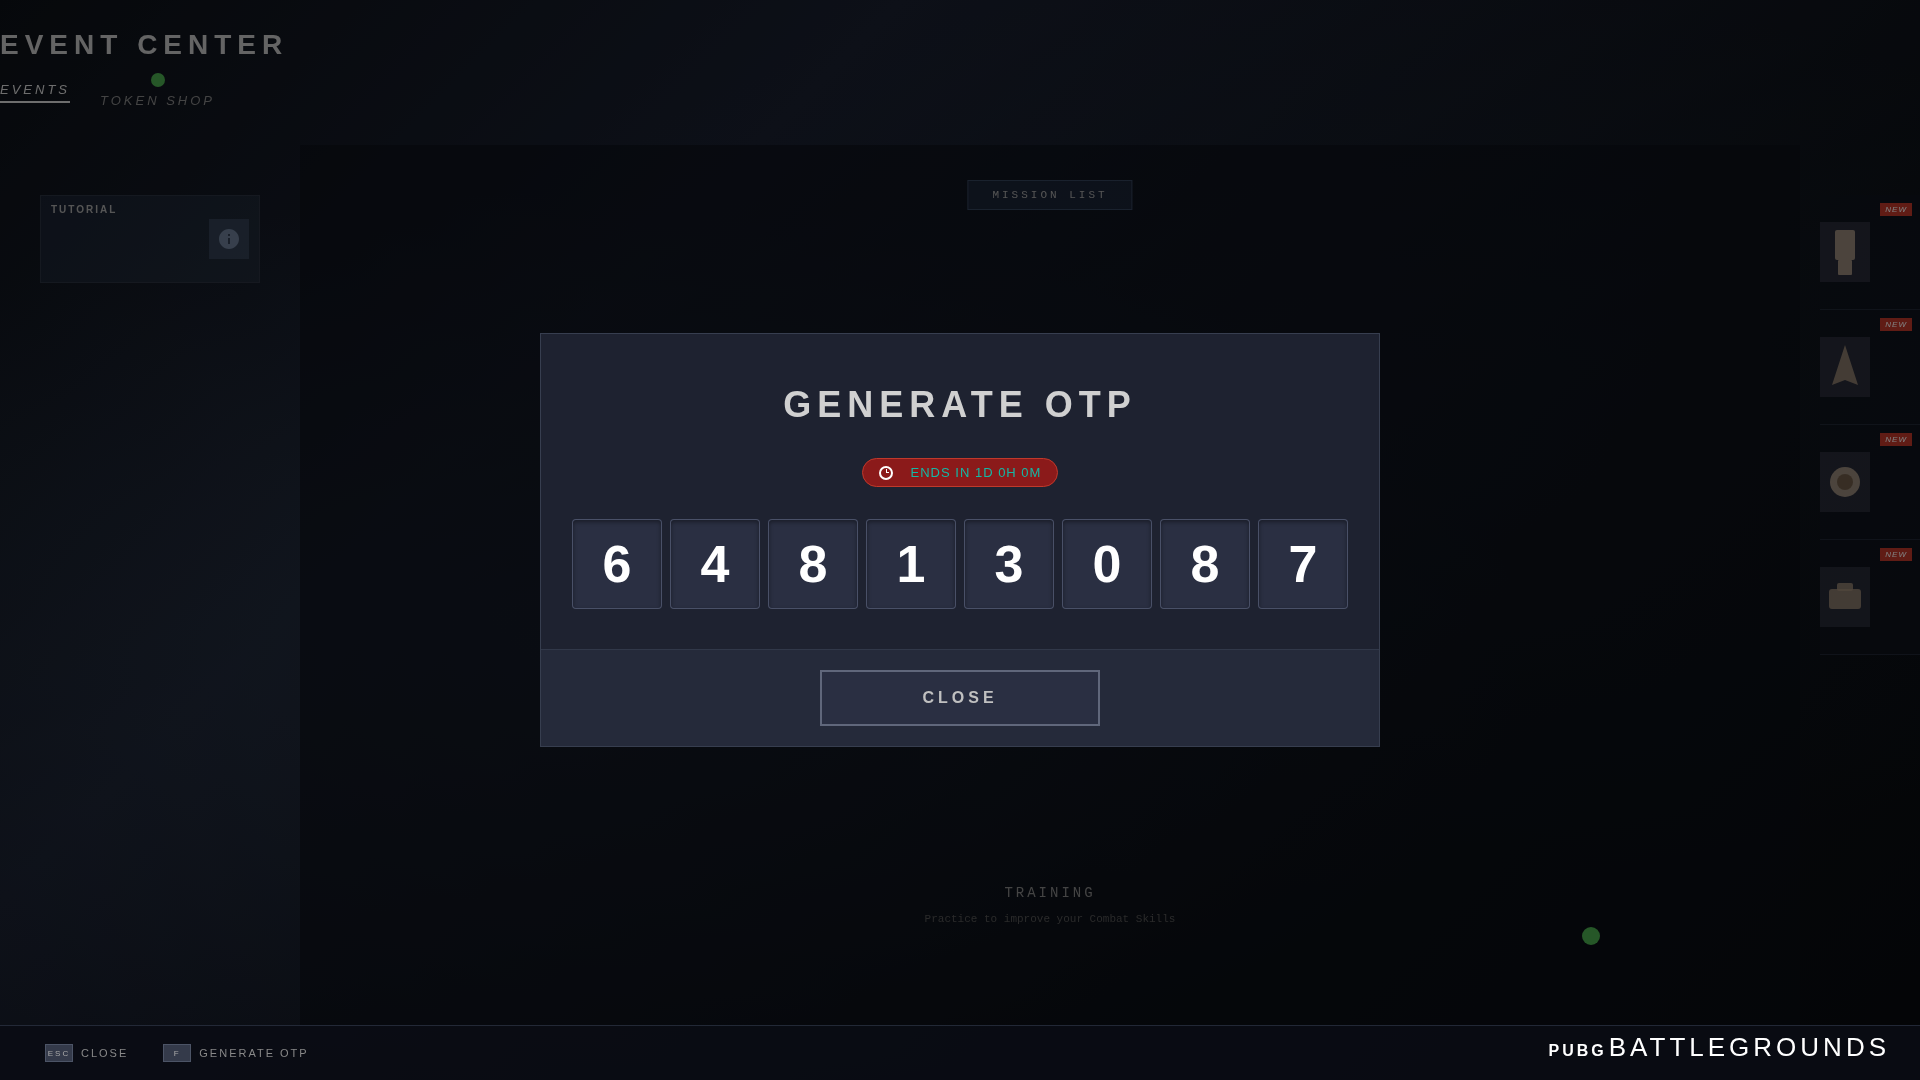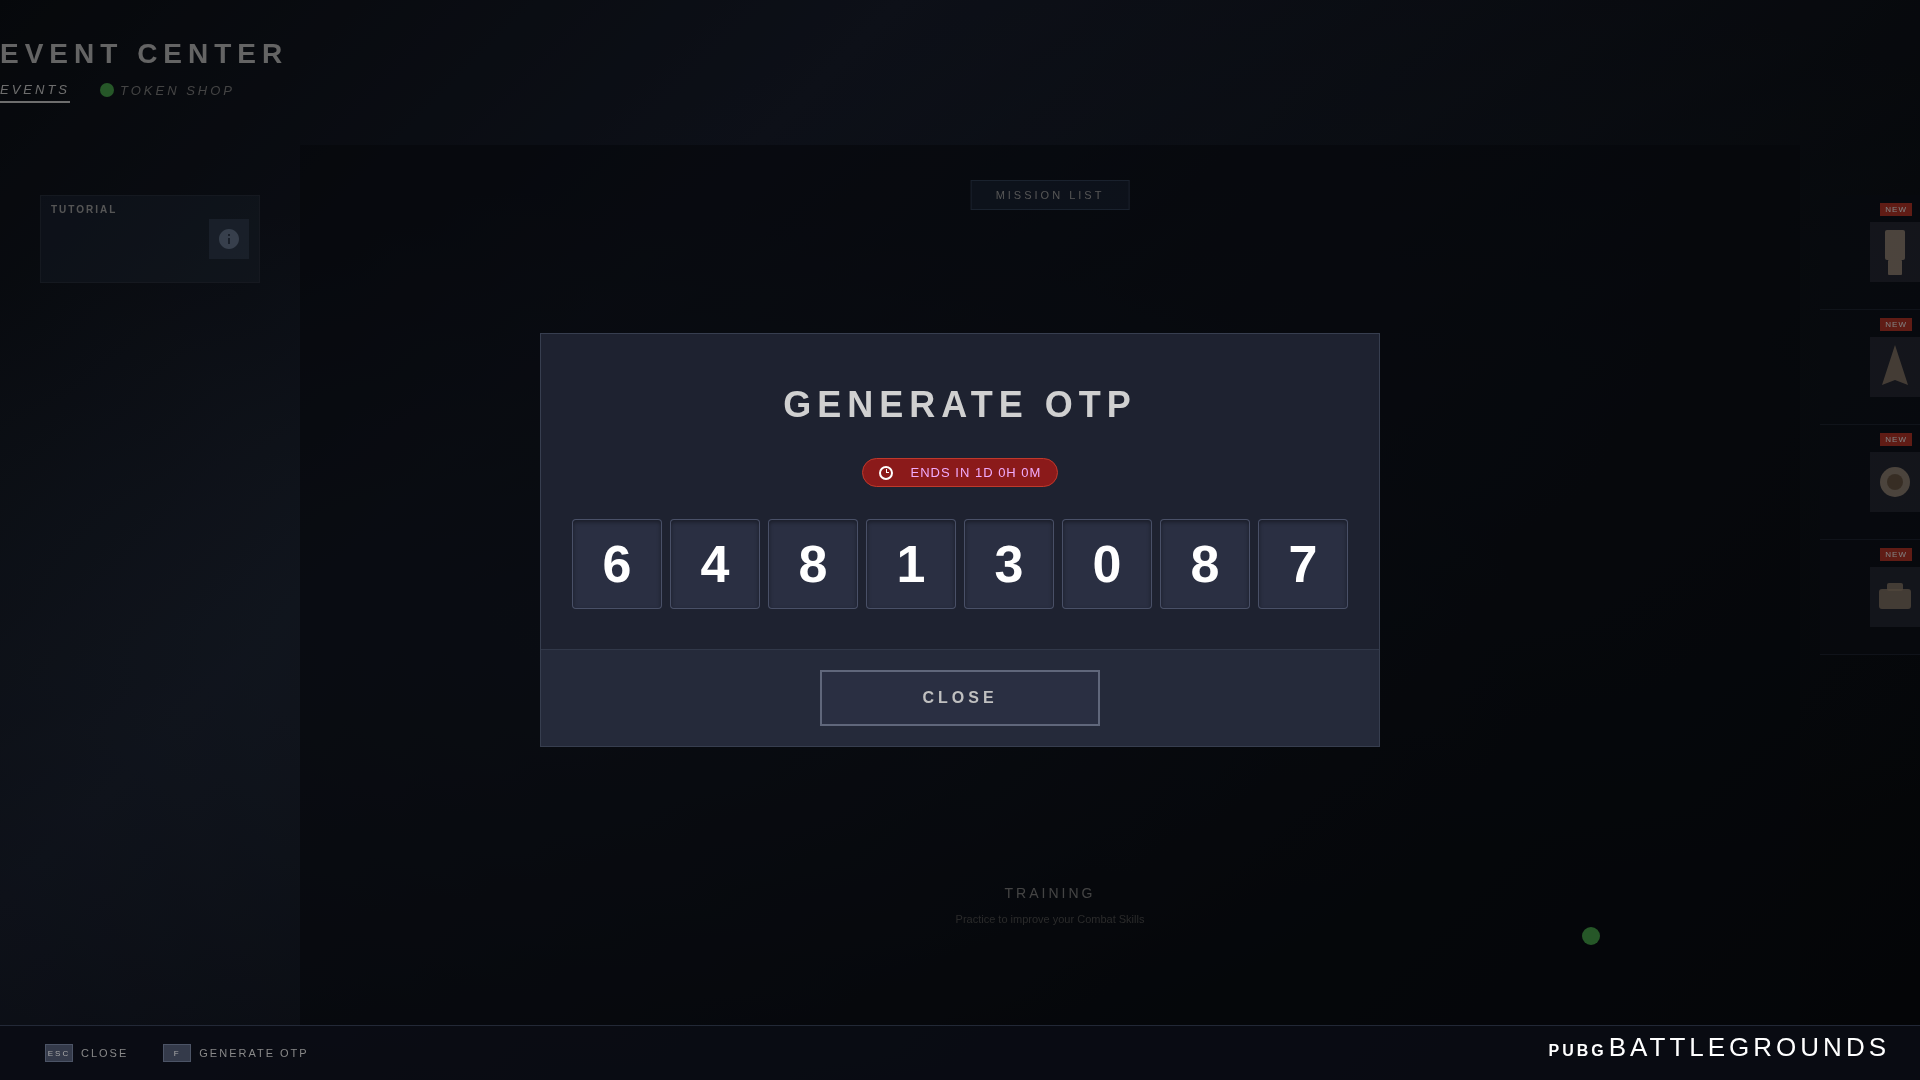--- a/index.html
+++ b/index.html
@@ -62,20 +62,21 @@
 
     .tab-item.active {
       color: #ddd;
       border-bottom: 2px solid #ddd;
     }
 
     .tab-item.token-shop {
       display: flex;
       align-items: center;
       gap: 6px;
+      flex-direction: column;
     }
 
     .token-icon {
       width: 14px;
       height: 14px;
       background: #4CAF50;
       border-radius: 50%;
       display: inline-block;
     }
 
@@ -138,24 +139,25 @@
       flex-direction: column;
       gap: 0;
     }
 
     .right-item {
       height: 115px;
       background: rgba(15,20,30,0.7);
       border-bottom: 1px solid rgba(60,70,90,0.4);
       display: flex;
       flex-direction: column;
-      align-items: flex-end;
+      align-items: flex-start;
       justify-content: center;
       gap: 6px;
       position: relative;
+      font-style: italic;
     }
 
     .new-badge {
       position: absolute;
       top: 8px;
       right: 8px;
       font-size: 8px;
       letter-spacing: 1px;
       color: #fff;
       background: #c0392b;
@@ -209,21 +211,21 @@
     .timer-badge {
       display: flex;
       align-items: center;
       gap: 18px;
       background: #8B1A1A;
       border: 1px solid #c0392b;
       border-radius: 20px;
       padding: 6px 16px;
       font-size: 13px;
       letter-spacing: 1px;
-      color: #f0abfc;
+      color: #14b8a6;
       text-transform: uppercase;
     }
 
     .timer-clock-icon {
       width: 14px;
       height: 14px;
       border: 2px solid #fff;
       border-radius: 50%;
       position: relative;
       display: inline-flex;
@@ -363,20 +365,21 @@
     }
 
     
     .main-content {
       position: absolute;
       left: 300px;
       top: 145px;
       right: 120px;
       bottom: 55px;
       background: rgba(10,14,22,0.6);
+      font-family: Liberation Mono, monospace;
     }
 
     .mission-list-bar {
       position: absolute;
       top: 35px;
       left: 50%;
       transform: translateX(-50%);
       background: rgba(30,40,60,0.8);
       border: 1px solid rgba(80,100,130,0.5);
       padding: 8px 24px;

